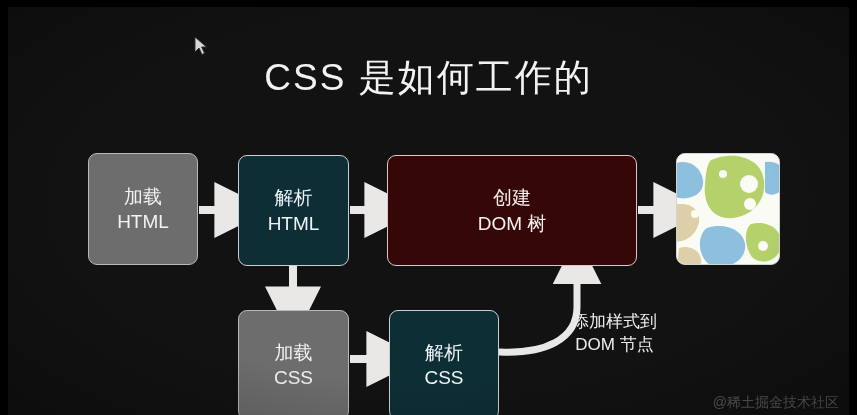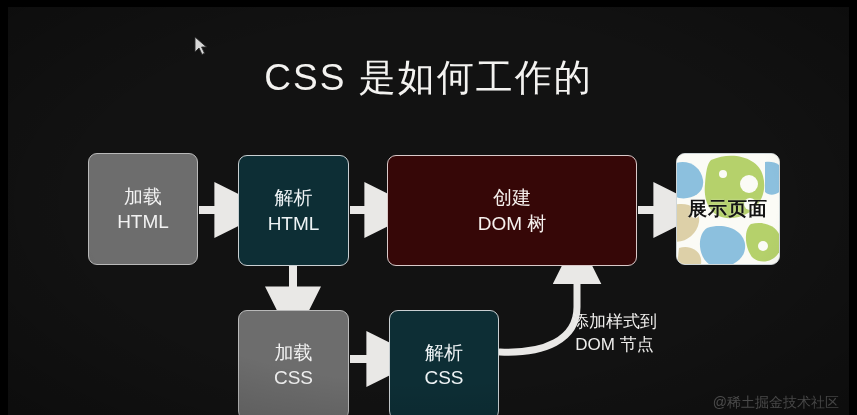--- a/index.html
+++ b/index.html
@@ -186,21 +186,20 @@
           <circle cx="73" cy="50" r="6" fill="#fbfbf6"></circle>
           <path d="M88,8 C100,6 110,14 108,28 C106,40 94,44 88,38 Z" fill="#8cc0de"></path>
           <path d="M30,74 C48,68 66,76 68,90 C70,106 52,116 36,112 C22,108 18,82 30,74 Z" fill="#8cc0de"></path>
           <path d="M74,70 C92,66 106,76 104,92 C102,106 86,112 76,104 C68,96 66,76 74,70 Z" fill="#b5d16b"></path>
           <circle cx="86" cy="92" r="5" fill="#fbfbf6"></circle>
           <path d="M2,94 C14,90 26,98 24,110 L0,112 Z" fill="#ddd0a8"></path>
           <circle cx="18" cy="60" r="4" fill="#fbfbf6"></circle>
           <circle cx="46" cy="20" r="4" fill="#fbfbf6"></circle>
         </svg>
       </div>
-      <span class="caption">展示页面</span>
     </div>
 
     <div class="node node-gray" id="n-load-css">
       <span class="l1">加载</span>
       <span class="l2">CSS</span>
     </div>
 
     <div class="node node-teal" id="n-parse-css">
       <span class="l1">解析</span>
       <span class="l2">CSS</span>

